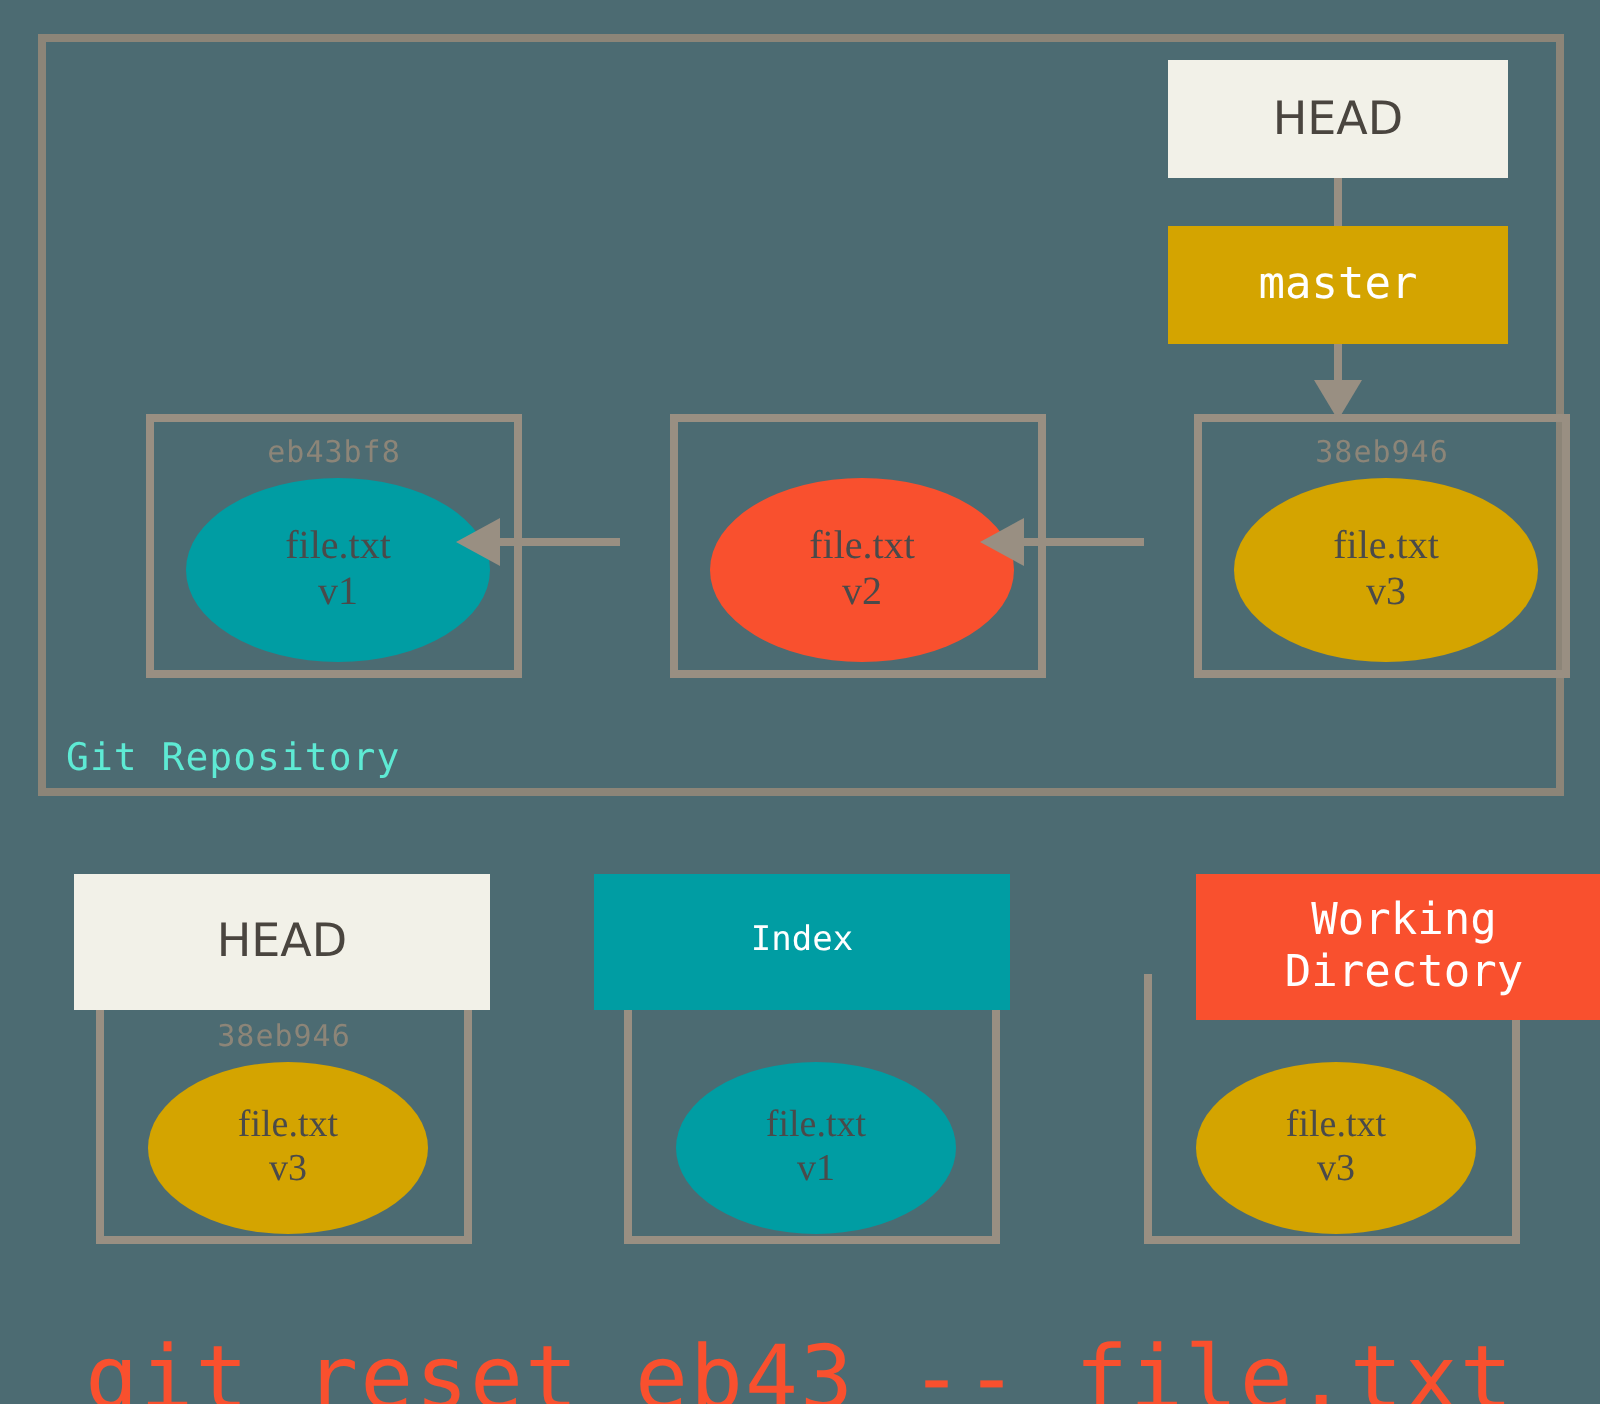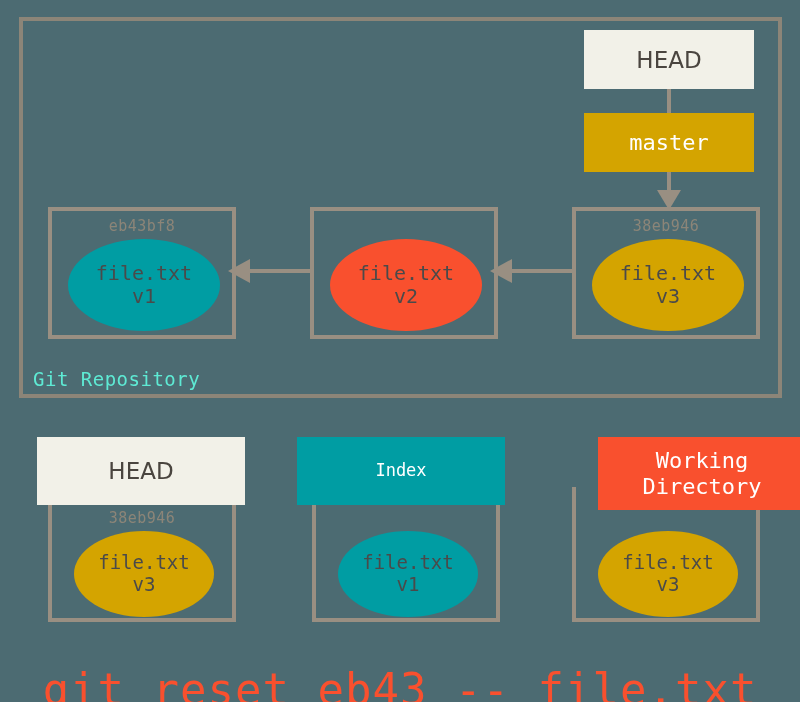--- a/index.html
+++ b/index.html
@@ -38,20 +38,21 @@
     letter-spacing: 0.5px;
     white-space: nowrap;
   }
 
   
   .commit-box {
     width: 188px; height: 132px;
     top: 207px;
     border: 4px solid #998f82;
     background: transparent;
+    margin-left: 25px;
   }
   .commit-box.c1 { left: 48px; }
   .commit-box.c2 { left: 310px; }
   .commit-box.c3 { left: 572px; }
 
   .commit-hash {
     position: absolute;
     left: 0; right: 0;
     top: 6px;
     text-align: center;
@@ -71,21 +72,21 @@
     color: #4a4a4a;
     font-size: 20px;
     line-height: 1.15;
     text-align: center;
     white-space: nowrap;
   }
   .blob.top-blob {
     left: 16px; top: 28px;
     width: 152px; height: 92px;
   }
-  .blob-line { display: block; }
+  .blob-line { display: block; font-family: Liberation Serif, serif; }
 
   .fill-teal   { background: #009da3; }
   .fill-orange { background: #f9502e; }
   .fill-gold   { background: #d4a400; }
 
   
   .arrow-line {
     position: absolute;
     height: 4px;
     background: #998f82;

